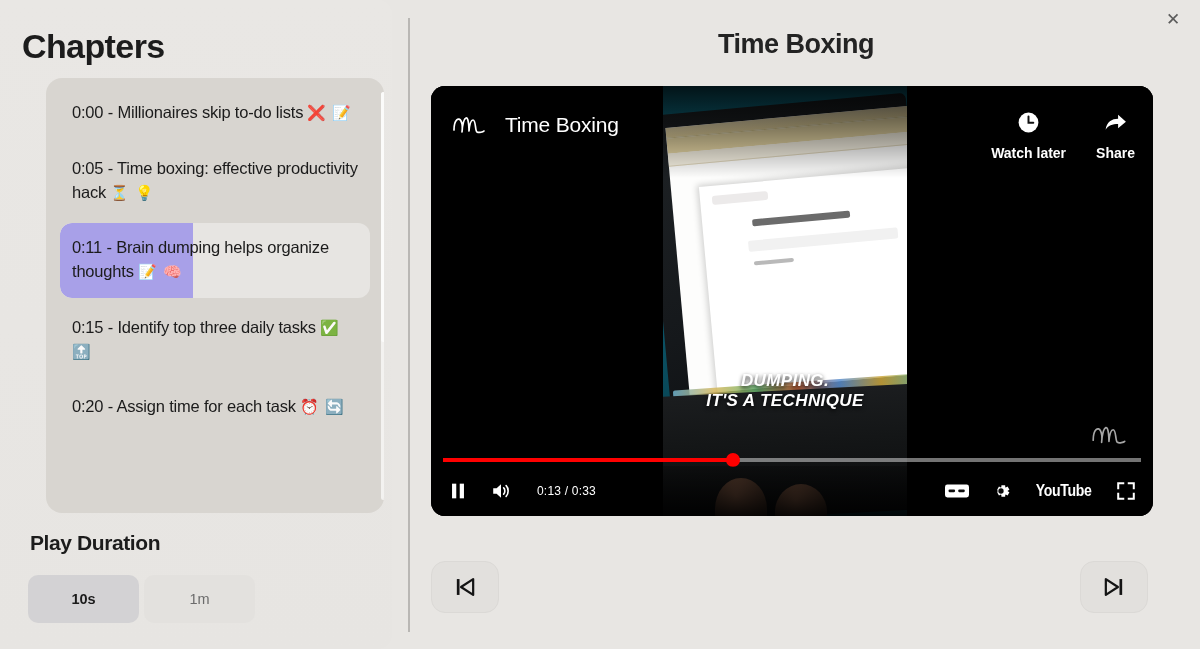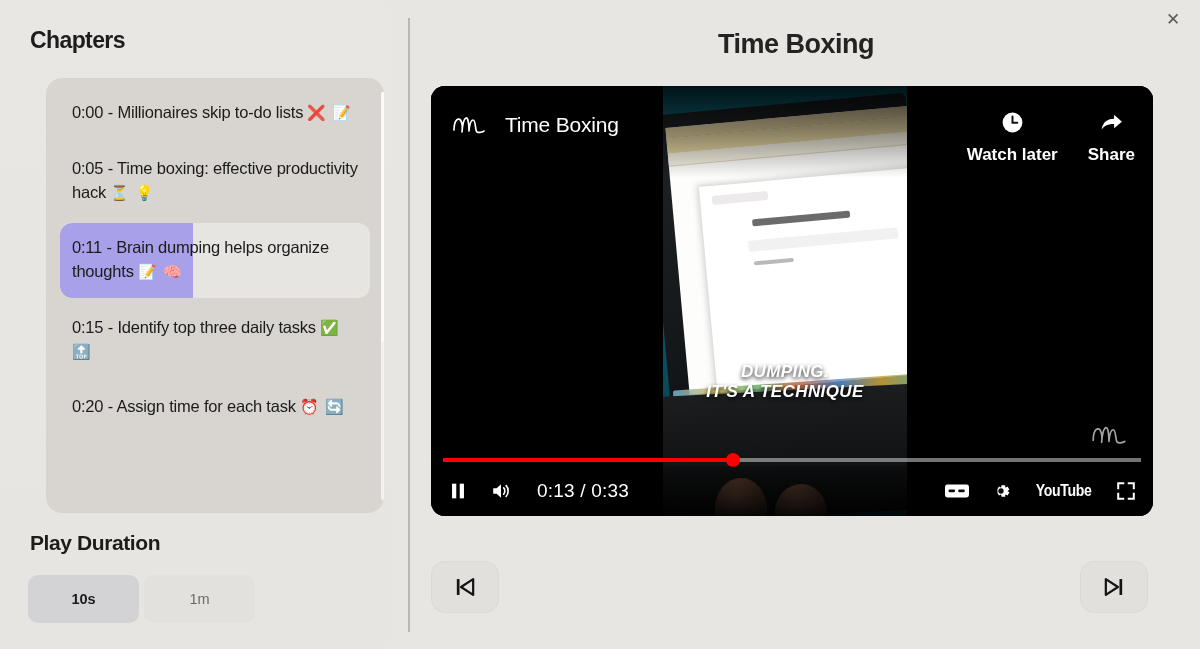--- a/index.html
+++ b/index.html
@@ -46,25 +46,25 @@
     height: 649px;
     position: relative;
     padding: 0 0 0 0;
     background: linear-gradient(180deg,#e9e7e4 0%, #e7e5e2 100%);
     border-top-right-radius: 14px;
     border-bottom-right-radius: 14px;
     flex: 0 0 392px;
   }
 
   .panel-title {
-    font-size: 23px;
+    font-size: 34px;
     font-weight: bold;
     color: #1c1c1c;
     letter-spacing: -0.6px;
-    padding: 27px 0 0 30px;
+    padding: 27px 0 0 22px;
   }
 
   .chapters-card {
     position: absolute;
     left: 46px;
     top: 78px;
     width: 338px;
     height: 435px;
     background: #d8d5d0;
     border-radius: 16px;
@@ -307,21 +307,21 @@
     width: 52px; height: 62px;
     background: radial-gradient(ellipse at 40% 30%, #6b4a38, #3c2a20 70%);
     border-radius: 50% 50% 40% 40%;
   }
   .vid-photo .hand-a { left: 52px; }
   .vid-photo .hand-b { left: 112px; height: 56px; }
 
   .vid-caption {
     position: absolute;
     left: 232px;
-    top: 276px;
+    top: 285px;
     width: 244px;
     text-align: center;
     z-index: 6;
     pointer-events: none;
   }
   .vid-caption div {
     font-family: "Liberation Sans", sans-serif;
     font-weight: bold;
     font-style: italic;
     font-size: 17px;
@@ -355,21 +355,21 @@
     letter-spacing: -0.2px;
   }
 
   .top-actions { display: flex; gap: 30px; pointer-events: auto; }
   .top-action {
     display: flex; flex-direction: column; align-items: center; gap: 6px;
     cursor: pointer;
   }
   .top-action .lbl {
     color: #fff;
-    font-size: 17px;
+    font-size: 14px;
     font-weight: bold;
   }
 
   
   .progress-wrap {
     position: absolute;
     left: 12px; right: 12px;
     bottom: 50px;
     height: 12px;
     z-index: 14;
@@ -407,21 +407,21 @@
     padding: 0 16px;
     background: linear-gradient(0deg, rgba(0,0,0,.88) 0%, rgba(0,0,0,.25) 100%);
   }
   .ctl-left, .ctl-right { display: flex; align-items: center; gap: 20px; }
   .ctl-btn {
     background: none; border: none; cursor: pointer;
     display: flex; align-items: center; justify-content: center;
     padding: 0;
   }
   .time-txt {
-    color: #fff; font-size: 19px; letter-spacing: .2px;
+    color: #fff; font-size: 12px; letter-spacing: .2px;
     margin-left: 4px;
   }
   .yt-word {
     color: #fff;
     font-size: 16px;
     font-weight: bold;
     font-family: "Liberation Sans", sans-serif;
     letter-spacing: -0.4px;
     transform: scaleX(.88);
   }

